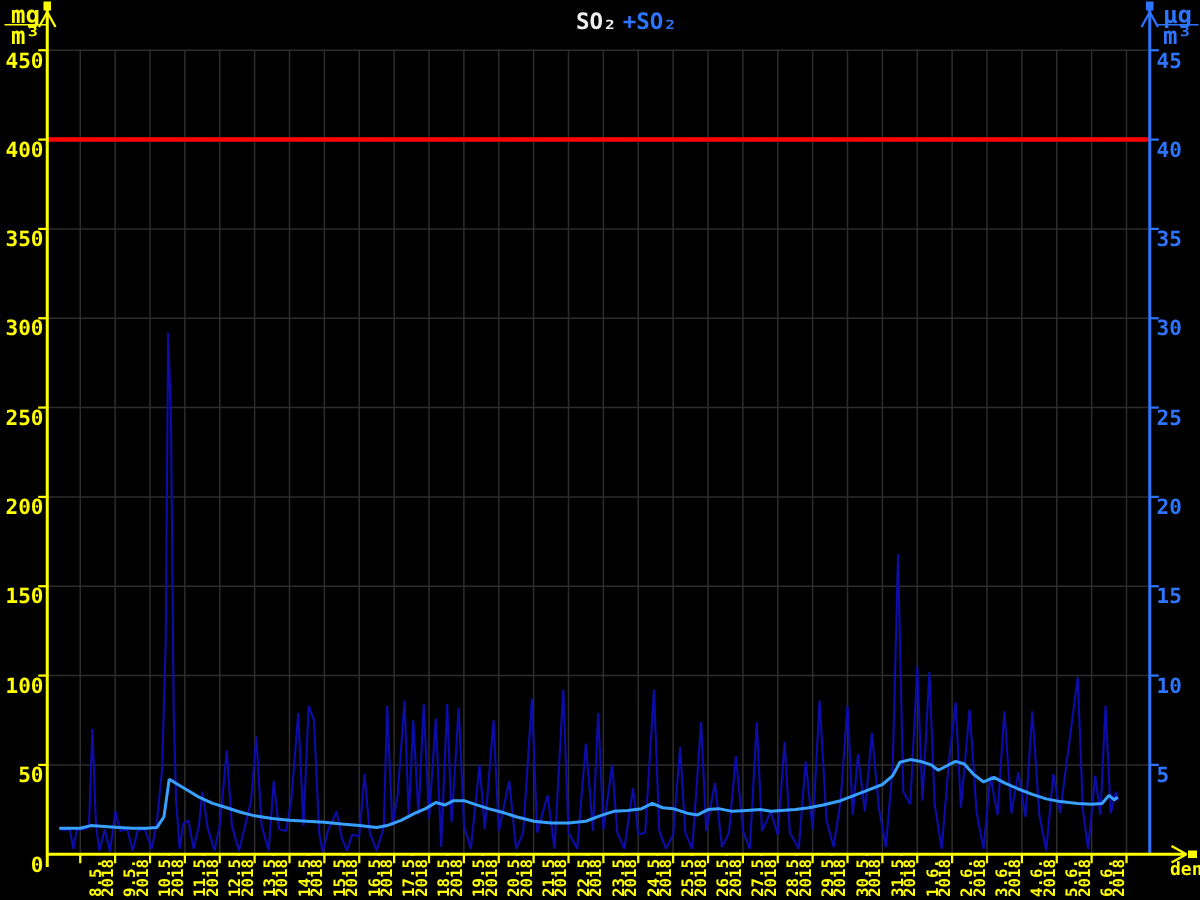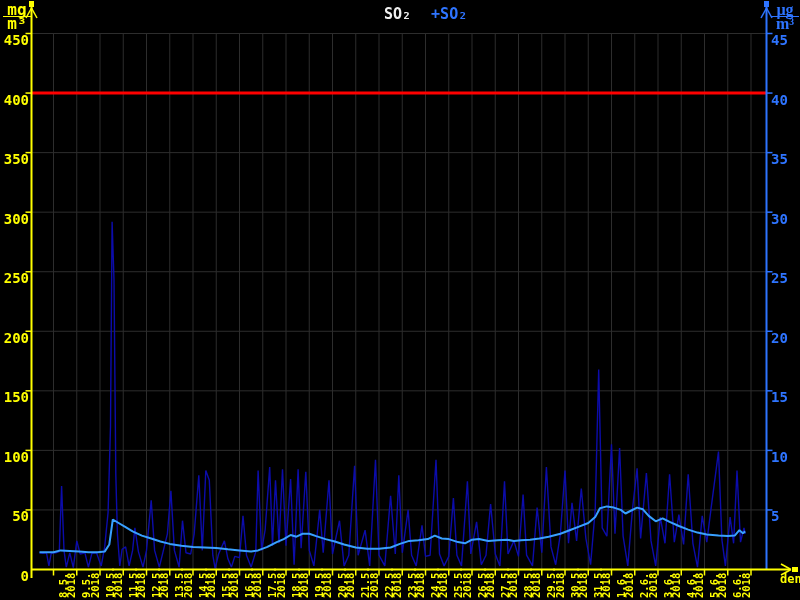--- a/index.html
+++ b/index.html
@@ -2,27 +2,27 @@
 <html><head>
 <meta charset="utf-8">
 <style>
   html,body{margin:0;padding:0;background:#000;}
   body{width:800px;height:600px;overflow:hidden;}
   .stage{position:relative;width:800px;height:600px;background:#000;
          font-family:"DejaVu Sans Mono","Liberation Mono",monospace;}
   .chart-svg{position:absolute;left:0;top:0;}
   .title{position:absolute;left:384px;top:5px;font-size:15px;font-weight:bold;
          color:#f0f0f0;white-space:nowrap;}
-  .title .s2{color:#2e74ff;margin-left:20px;text-align:right;}
+  .title .s2{color:#2e74ff;margin-left:4px;text-align:right;}
   .unit{position:absolute;width:28px;text-align:center;font-size:16px;
         line-height:13px;font-weight:bold;}
   .unit .num{display:block;border-bottom:1px solid #ffff00;padding:0 2px;}
   .unit .den{display:block;padding:0 2px;}
   .unit-left{left:3px;top:3px;color:#ffff00;}
-  .unit-right{left:771px;top:3px;color:#2e74ff;font-family:Liberation Serif, serif;}
+  .unit-right{left:771px;top:3px;color:#2e74ff;}
   .unit-right .num{border-bottom-color:#2e74ff;}
   .xlabel{position:absolute;left:780px;top:572px;color:#ffff00;font-size:12px;
           font-weight:bold;}
 </style>
 </head>
 <body>
 
 <div class="stage">
   <svg id="chart" class="chart-svg" width="800" height="600" viewBox="0 0 800 600">
       <g>

